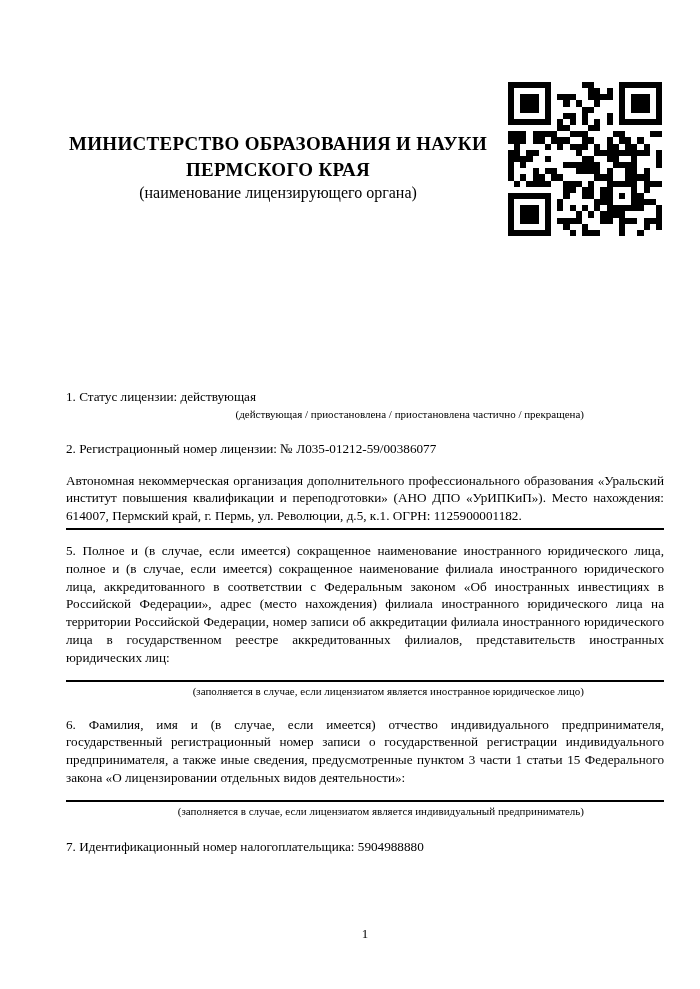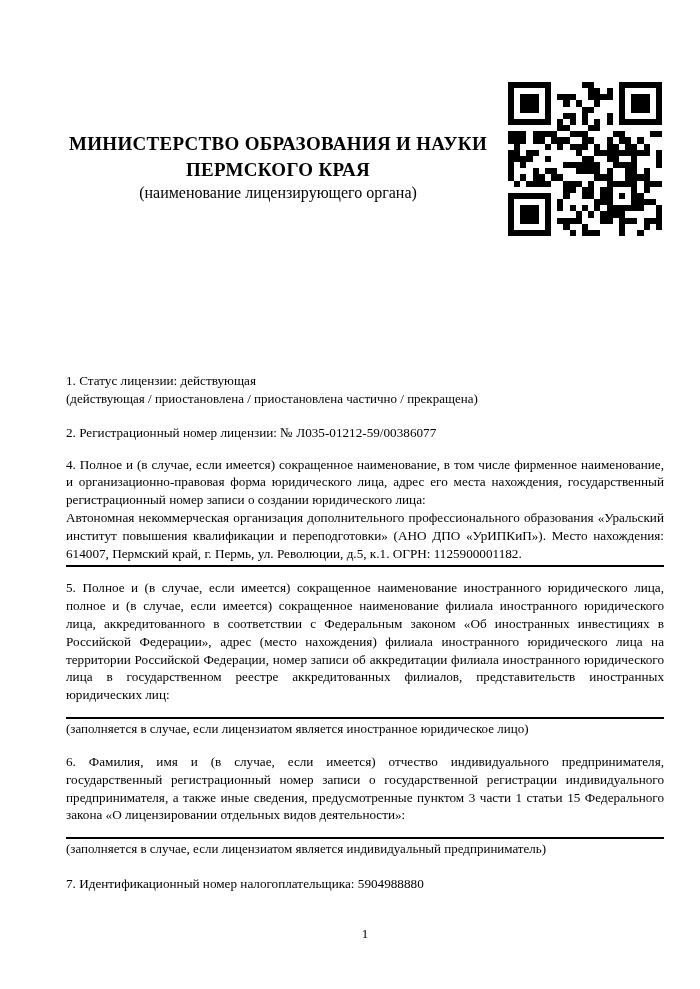--- a/index.html
+++ b/index.html
@@ -47,35 +47,35 @@
     left: 66px;
     top: 303px;
     width: 598px;
     text-align: center;
     font-size: 13.5px;
     line-height: 20px;
   }
   .content {
     position: absolute;
     left: 66px;
-    top: 372px;
+    top: 388px;
     width: 598px;
     font-size: 13.2px;
     line-height: 17.8px;
   }
   .item { margin: 0; }
   .item-text {
     margin: 0;
     text-align: justify;
   }
   .item-text.single { text-align: left; }
   .center-note {
-    font-size: 13px;
+    font-size: 11px;
     line-height: 13px;
-    text-align: left;
+    text-align: right;
     padding-right: 80px;
     margin-top: 2px;
   }
   .fill-line {
     border: 0;
     border-top: 2px solid #000;
     height: 0;
     margin: 0;
   }
   .mt-rule-tight { margin-top: 3px; }
@@ -437,21 +437,20 @@
       <p class="item-text single">1. Статус лицензии: действующая</p>
       <div class="center-note">(действующая / приостановлена / приостановлена частично / прекращена)</div>
     </div>
 
     <div class="item mt-item-2">
       <p class="item-text single">2. Регистрационный номер лицензии: № Л035-01212-59/00386077</p>
     </div>
 
 
     <div class="item mt-item-4">
-      <p class="item-text">4. Полное и (в случае, если имеется) сокращенное наименование, в том числе фирменное наименование, и организационно-правовая форма юридического лица, адрес его места нахождения, государственный регистрационный номер записи о создании юридического лица:</p>
       <p class="item-text">Автономная некоммерческая организация дополнительного профессионального образования «Уральский институт повышения квалификации и переподготовки» (АНО ДПО «УрИПКиП»). Место нахождения: 614007, Пермский край, г. Пермь, ул. Революции, д.5, к.1. ОГРН: 1125900001182.</p>
       <div class="fill-line mt-rule-tight"></div>
     </div>
 
     <div class="item mt-item-5">
       <p class="item-text">5. Полное и (в случае, если имеется) сокращенное наименование иностранного юридического лица, полное и (в случае, если имеется) сокращенное наименование филиала иностранного юридического лица, аккредитованного в соответствии с Федеральным законом «Об иностранных инвестициях в Российской Федерации», адрес (место нахождения) филиала иностранного юридического лица на территории Российской Федерации, номер записи об аккредитации филиала иностранного юридического лица в государственном реестре аккредитованных филиалов, представительств иностранных юридических лиц:</p>
       <div class="fill-line mt-rule-gap"></div>
       <div class="center-note note-under-rule">(заполняется в случае, если лицензиатом является иностранное юридическое лицо)</div>
     </div>
 

